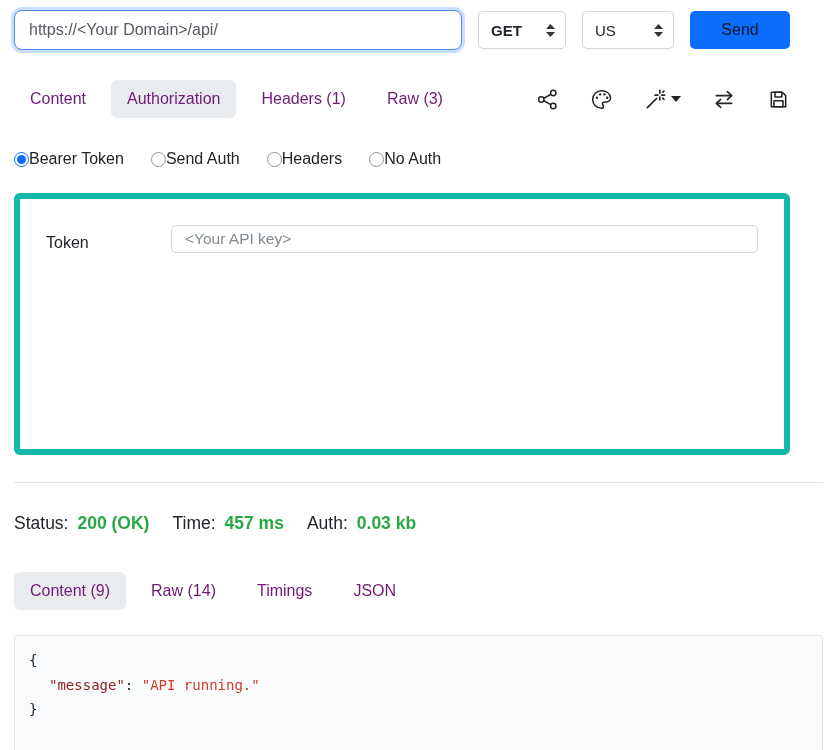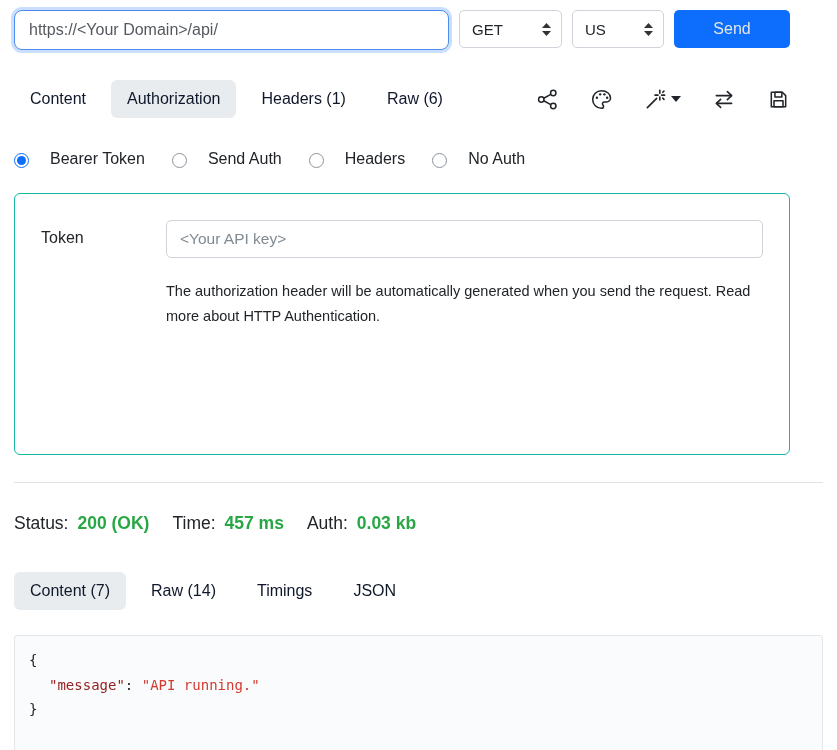--- a/index.html
+++ b/index.html
@@ -11,73 +11,73 @@
   }
   *{box-sizing:border-box;}
   html,body{margin:0;padding:0;}
   body{
     width:837px;height:750px;overflow:hidden;background:#fff;
     font-family:"Liberation Sans",sans-serif;color:#212529;
   }
   .container{width:837px;padding:10px 14px 0 14px;}
 
   
-  .request-bar{width:776px;display:flex;gap:10px;}
+  .request-bar{width:776px;display:flex;align-items:center;gap:16px;}
   .url-input{
     flex:1;height:40px;padding:0 14px;font-size:16px;color:#55595f;
     font-family:"Liberation Sans",sans-serif;
     border:1px solid #4d8df0;border-radius:8px;outline:none;
     box-shadow:0 0 0 3px rgba(13,110,253,.22);
   }
   .select-box{
     height:38px;border:1px solid #ced4da;border-radius:5px;background:#fff;
     display:flex;align-items:center;justify-content:space-between;
     padding:0 10px 0 12px;font-size:15px;color:#212529;cursor:pointer;
   }
-  .select-method{width:103px;}
+  .select-method{width:88px;font-weight:bold;}
   .select-region{width:92px;}
   .updown{display:flex;flex-direction:column;align-items:center;line-height:0;margin-left:8px;}
   .send-btn{
-    width:116px;height:38px;border:none;border-radius:5px;
-    background:var(--accent);color:#e5e5e5;font-size:16px;cursor:pointer;
+    width:100px;height:38px;border:none;border-radius:5px;
+    background:var(--accent);color:#0f172a;font-size:16px;cursor:pointer;
     font-family:"Liberation Sans",sans-serif;
   }
 
   
   .tabs-row{width:776px;display:flex;align-items:center;margin-top:30px;}
   .tab{
-    padding:10px 16px;font-size:16px;color:#0f172a;border-radius:6px;
+    padding:10px 16px;font-size:16px;color:#701a75;border-radius:6px;
     cursor:pointer;white-space:nowrap;margin-right:9px;
   }
   .tab.active{background:var(--active_tab_bg);}
   .toolbar{margin-left:auto;display:flex;align-items:center;gap:31px;}
   .icon-btn{display:flex;align-items:center;cursor:pointer;color:#212529;}
   .icon-btn svg{display:block;}
   .caret{width:0;height:0;border-left:5px solid transparent;border-right:5px solid transparent;
     border-top:6px solid #212529;margin-left:4px;}
 
   
   .radio-row{display:flex;align-items:center;gap:27px;margin-top:32px;}
-  .radio-item{display:flex;align-items:flex-end;gap:21px;cursor:pointer;font-size:16px;}
+  .radio-item{display:flex;align-items:center;gap:0;cursor:pointer;font-size:16px;}
   .radio{
     width:15px;height:15px;border-radius:50%;border:1px solid #8d949b;background:#fff;
     display:flex;align-items:center;justify-content:center;flex:0 0 auto;
   }
   .radio.checked{border-color:var(--accent);}
   .radio.checked::after{content:"";width:9px;height:9px;border-radius:50%;background:var(--accent);}
 
   
   .auth-panel{
-    width:776px;height:262px;margin-top:25px;border:1px solid #14b8a6;border-radius:6px;
+    width:776px;height:262px;margin-top:25px;border:6px solid #14b8a6;border-radius:6px;
     padding:26px;display:flex;
   }
   .token-label{width:125px;flex:0 0 auto;padding-top:9px;font-size:16px;color:#212529;}
   .token-col{flex:1;}
   .token-input{
-    width:100%;height:38px;border:1px solid #ced4da;border-radius:5px;padding:0 13px;
+    width:100%;height:28px;border:1px solid #ced4da;border-radius:5px;padding:0 13px;
     font-size:15.5px;color:#212529;outline:none;font-family:"Liberation Sans",sans-serif;
   }
   .token-input::placeholder{color:#818a91;}
   .helper{margin:21px 0 0 0;font-size:14.5px;line-height:25px;color:#212529;max-width:600px;}
 
   
   .divider{width:809px;height:0;border-top:1px solid #dee2e6;margin-top:27px;}
 
   
   .status-row{display:flex;align-items:baseline;margin-top:30px;font-size:17.5px;}
@@ -125,21 +125,21 @@
           </svg>
       </span>
     </div>
     <button class="send-btn">Send</button>
   </div>
 
   <div class="tabs-row">
     <div class="tab">Content</div>
     <div class="tab active">Authorization</div>
     <div class="tab">Headers (1)</div>
-    <div class="tab">Raw (6)</div>
+    <div class="tab">Raw (3)</div>
 
     <div class="toolbar">
       <span class="icon-btn">
         <svg width="23" height="23" viewBox="0 0 24 24" fill="none" stroke="#212529" stroke-width="1.6">
           <circle cx="5.5" cy="12" r="2.8"></circle>
           <circle cx="18" cy="5.2" r="2.8"></circle>
           <circle cx="18" cy="18.8" r="2.8"></circle>
           <line x1="8.1" y1="10.7" x2="15.4" y2="6.6"></line>
           <line x1="8.1" y1="13.3" x2="15.4" y2="17.4"></line>
         </svg>
@@ -199,21 +199,20 @@
     <div class="radio-item">
       <span class="radio"></span>
       <span>No Auth</span>
     </div>
   </div>
 
   <div class="auth-panel">
     <div class="token-label">Token</div>
     <div class="token-col">
       <input class="token-input" type="text" placeholder="&lt;Your API key&gt;" style="">
-      <p class="helper">The authorization header will be automatically generated when you send the request. Read more about HTTP Authentication.</p>
     </div>
   </div>
 
   <div class="divider"></div>
 
   <div class="status-row">
     <div class="status-group">
       <span class="status-label">Status:</span>
       <span class="status-value">200 (OK)</span>
     </div>
@@ -221,21 +220,21 @@
       <span class="status-label">Time:</span>
       <span class="status-value">457 ms</span>
     </div>
     <div class="status-group">
       <span class="status-label">Auth:</span>
       <span class="status-value">0.03 kb</span>
     </div>
   </div>
 
   <div class="response-tabs">
-    <div class="tab active">Content (7)</div>
+    <div class="tab active">Content (9)</div>
     <div class="tab">Raw (14)</div>
     <div class="tab">Timings</div>
     <div class="tab">JSON</div>
   </div>
 
   <div class="code-block">
     <div class="code-line">{</div>
     <div class="code-line indent"><span class="json-key">"message"</span><span>: </span><span class="json-value">"API running."</span></div>
     <div class="code-line">}</div>
   </div>

